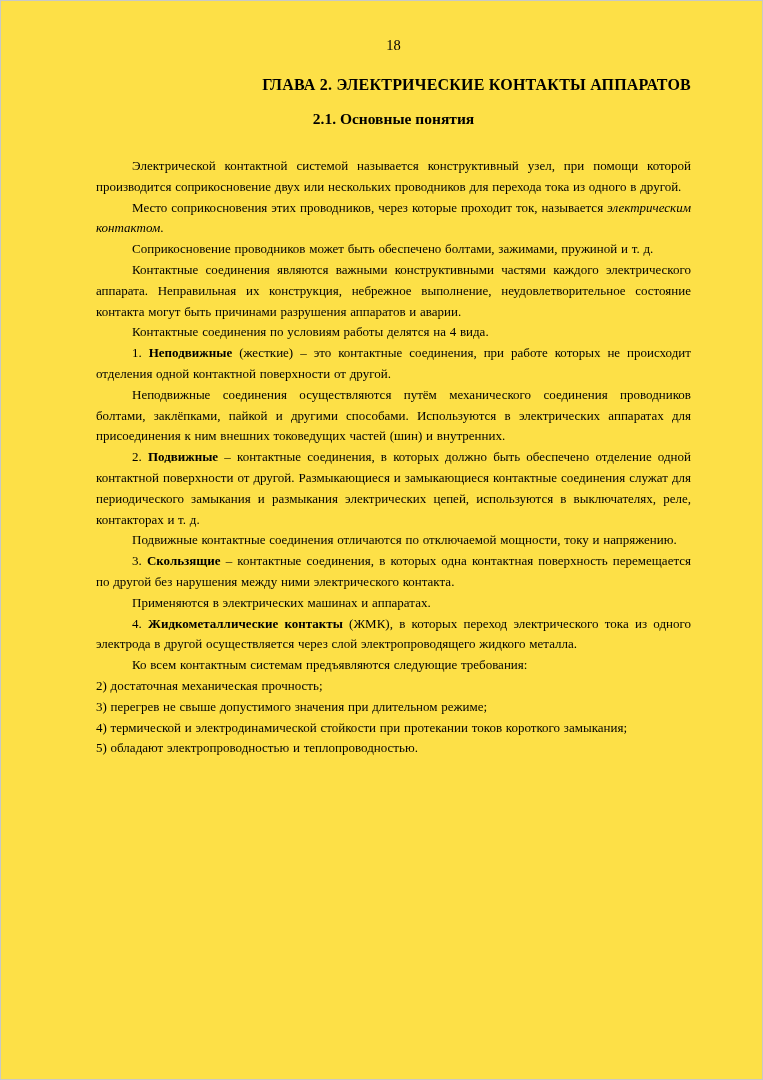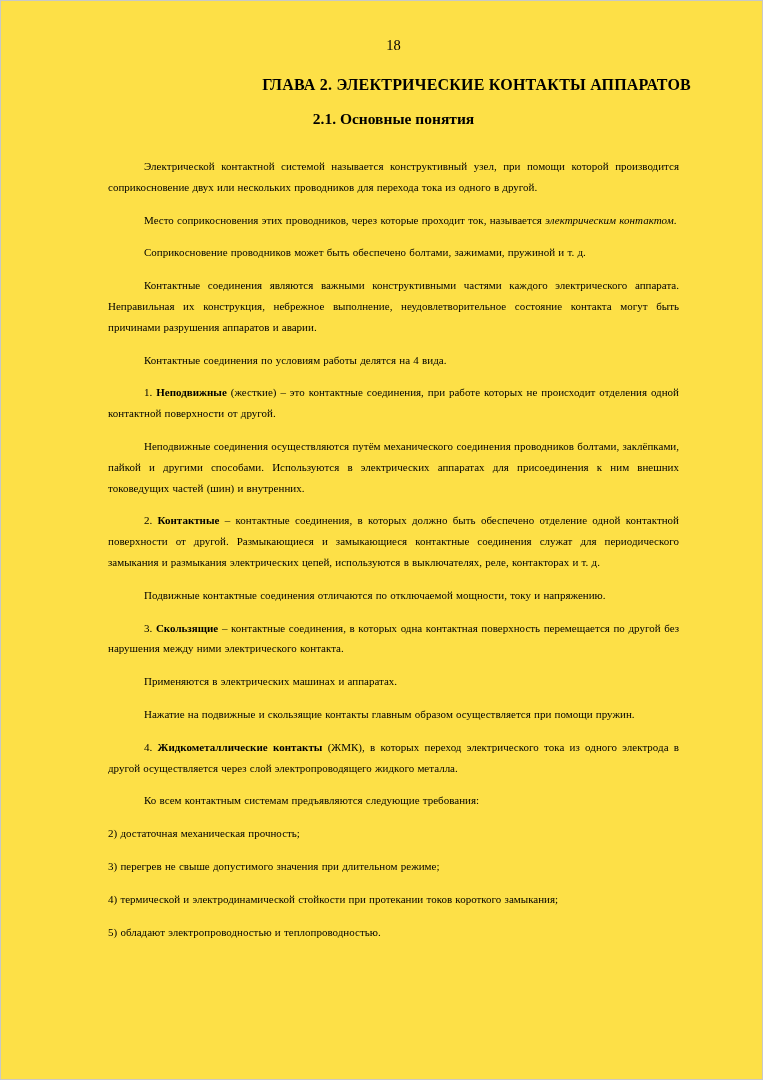--- a/index.html
+++ b/index.html
@@ -34,22 +34,22 @@
     margin: 0 0 16px 0;
     letter-spacing: 0.2px;
   }
   .section-title {
     text-align: center;
     font-size: 15.5px;
     font-weight: bold;
     margin: 0 0 28px 0;
   }
   .body-text p.para {
-    margin: 12px;
-    font-size: 11px;
+    margin: 0;
+    font-size: 13px;
     line-height: 20.8px;
     text-align: justify;
     word-spacing: 0.5px;
   }
   .body-text p.para.indent {
     text-indent: 36px;
   }
   .bold { font-weight: bold; }
   .italic { font-style: italic; }
 </style>
@@ -61,25 +61,24 @@
   <h1 class="chapter-title">ГЛАВА 2. ЭЛЕКТРИЧЕСКИЕ КОНТАКТЫ АППАРАТОВ</h1>
   <h2 class="section-title">2.1. Основные понятия</h2>
   <div class="body-text">
       <p class="para indent"><span>Электрической контактной системой называется конструктивный узел, при помощи которой производится соприкосновение двух или нескольких проводников для перехода тока из одного в другой.</span></p>
       <p class="para indent"><span>Место соприкосновения этих проводников, через которые проходит ток, называется </span><span class="italic">электрическим контактом</span><span>.</span></p>
       <p class="para indent"><span>Соприкосновение проводников может быть обеспечено болтами, зажимами, пружиной и т. д.</span></p>
       <p class="para indent"><span>Контактные соединения являются важными конструктивными частями каждого электрического аппарата. Неправильная их конструкция, небрежное выполнение, неудовлетворительное состояние контакта могут быть причинами разрушения аппаратов и аварии.</span></p>
       <p class="para indent"><span>Контактные соединения по условиям работы делятся на 4 вида.</span></p>
       <p class="para indent"><span>1. </span><span class="bold">Неподвижные</span><span> (жесткие) – это контактные соединения, при работе которых не происходит отделения одной контактной поверхности от другой.</span></p>
       <p class="para indent"><span>Неподвижные соединения осуществляются путём механического соединения проводников болтами, заклёпками, пайкой и другими способами. Используются в электрических аппаратах для присоединения к ним внешних токоведущих частей (шин) и внутренних.</span></p>
-      <p class="para indent"><span>2. </span><span class="bold">Контактные</span><span> – контактные соединения, в которых должно быть обеспечено отделение одной контактной поверхности от другой. Размыкающиеся и замыкающиеся контактные соединения служат для периодического замыкания и размыкания электрических цепей, используются в выключателях, реле, контакторах и т. д.</span></p>
+      <p class="para indent"><span>2. </span><span class="bold">Подвижные</span><span> – контактные соединения, в которых должно быть обеспечено отделение одной контактной поверхности от другой. Размыкающиеся и замыкающиеся контактные соединения служат для периодического замыкания и размыкания электрических цепей, используются в выключателях, реле, контакторах и т. д.</span></p>
       <p class="para indent"><span>Подвижные контактные соединения отличаются по отключаемой мощности, току и напряжению.</span></p>
       <p class="para indent"><span>3. </span><span class="bold">Скользящие</span><span> – контактные соединения, в которых одна контактная поверхность перемещается по другой без нарушения между ними электрического контакта.</span></p>
       <p class="para indent"><span>Применяются в электрических машинах и аппаратах.</span></p>
-      <p class="para indent"><span>Нажатие на подвижные и скользящие контакты главным образом осуществляется при помощи пружин.</span></p>
       <p class="para indent"><span>4. </span><span class="bold">Жидкометаллические контакты</span><span> (ЖМК), в которых переход электрического тока из одного электрода в другой осуществляется через слой электропроводящего жидкого металла.</span></p>
       <p class="para indent"><span>Ко всем контактным системам предъявляются следующие требования:</span></p>
       <p class="para"><span>2) достаточная механическая прочность;</span></p>
       <p class="para"><span>3) перегрев не свыше допустимого значения при длительном режиме;</span></p>
       <p class="para"><span>4) термической и электродинамической стойкости при протекании токов короткого замыкания;</span></p>
       <p class="para"><span>5) обладают электропроводностью и теплопроводностью.</span></p>
     </div>
 </div>
 
 </body></html>

